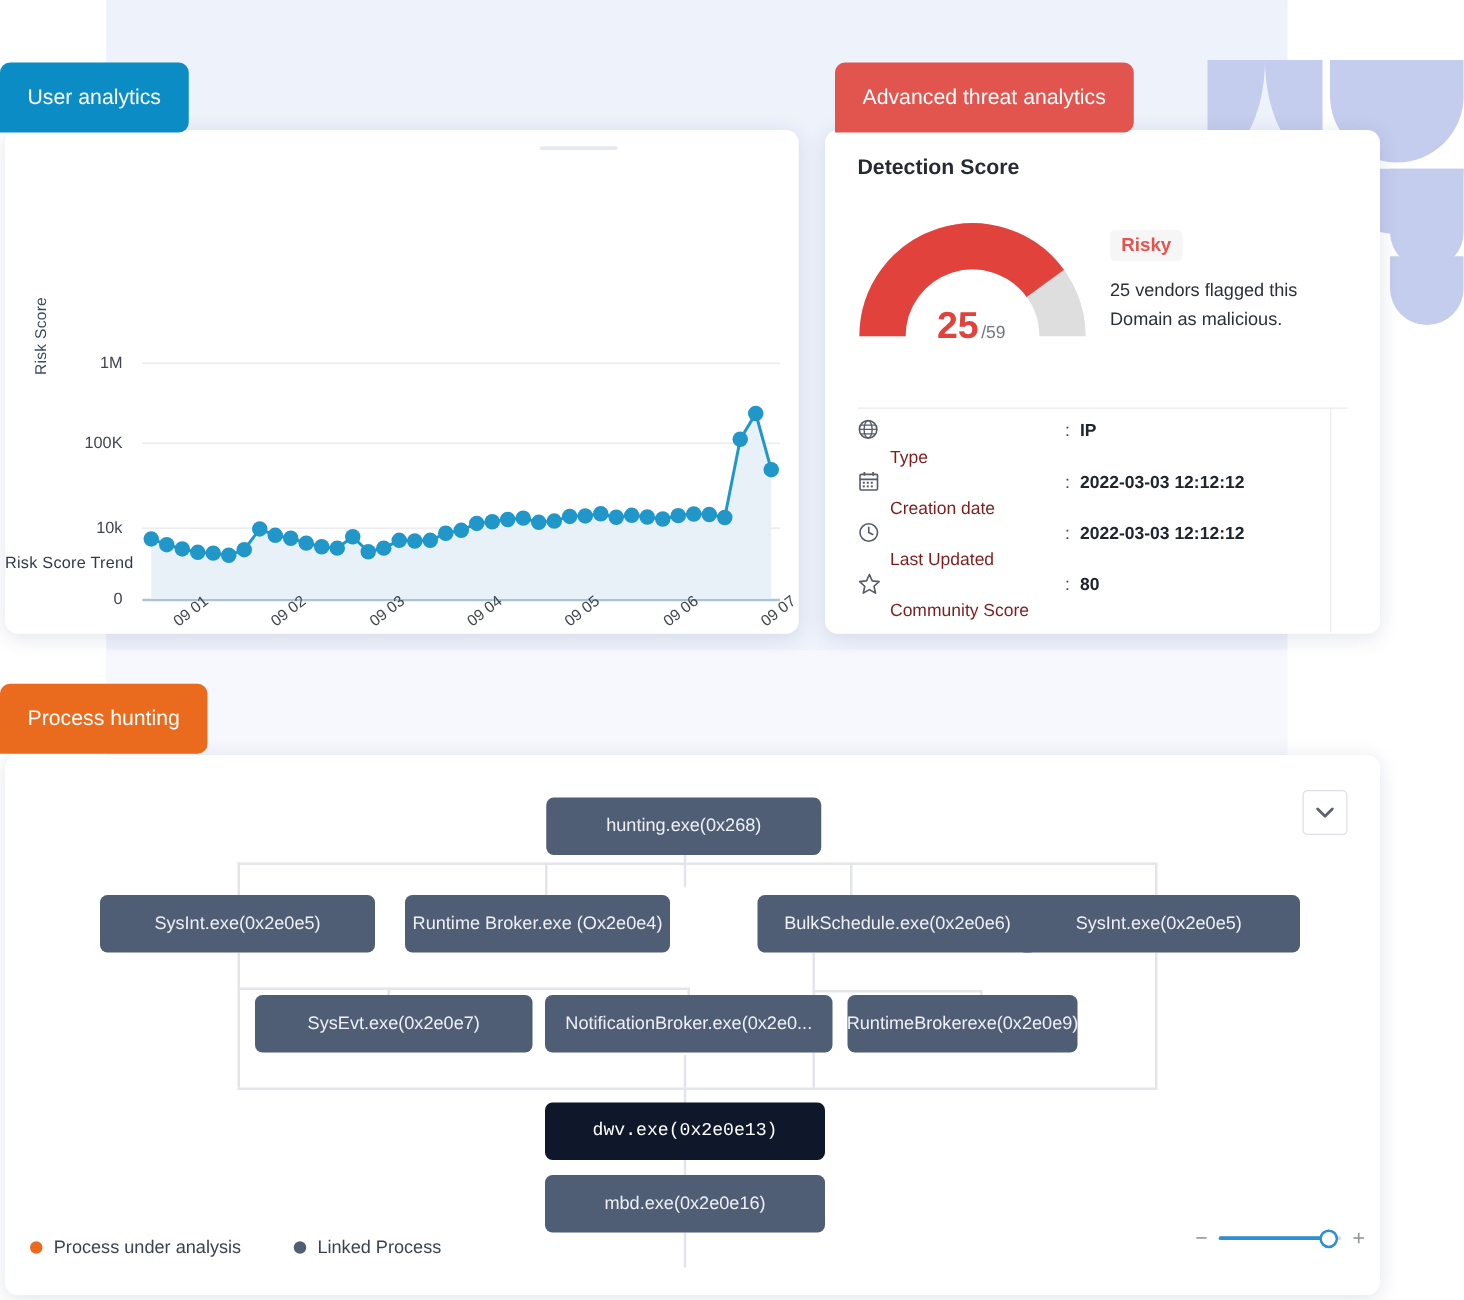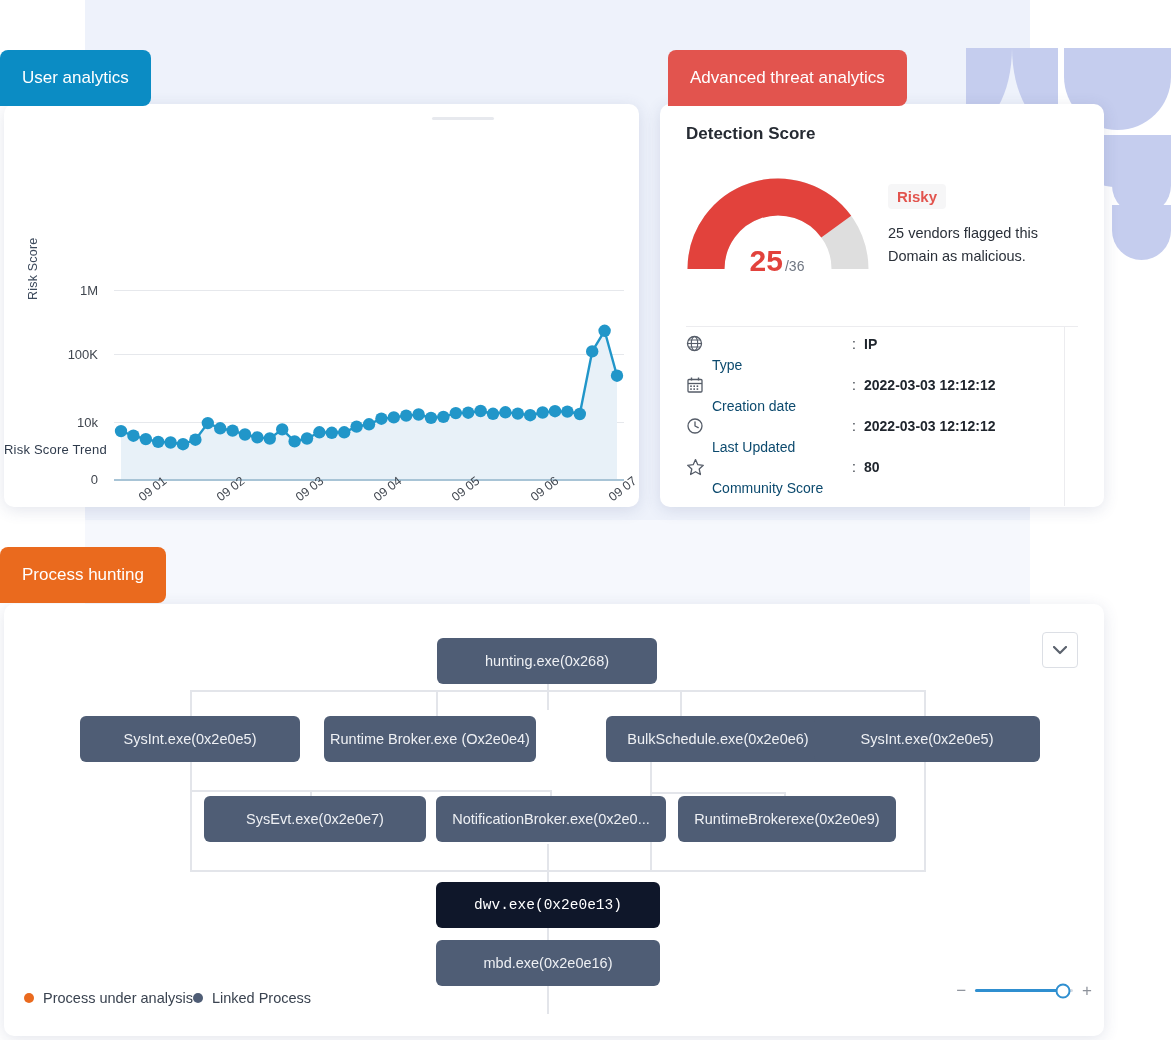--- a/index.html
+++ b/index.html
@@ -109,21 +109,21 @@
   }
   .detect-vdivider {
     position: absolute; left: 404px; top: 222px; width: 1px; height: 180px;
     background: #ececef;
   }
   .det-row {
     position: absolute; left: 26px; display: flex; align-items: center;
     height: 24px; font-size: 14px;
   }
   .det-ico { width: 26px; display: flex; align-items: center; color: #555c68; }
-  .det-key { width: 140px; color: #0c4a6e; margin-top: 41px; }
+  .det-key { width: 140px; color: #7f1d1d; margin-top: 41px; }
   .det-colon { width: 12px; color: #3b414a; }
   .det-val { color: #20262e; font-weight: bold; }
 
   
   #proc-card { left: 4px; top: 604px; width: 1100px; height: 432px; }
   .chev-btn {
     position: absolute; right: 26px; top: 28px;
     width: 36px; height: 36px; border: 1px solid #dcdfe5;
     border-radius: 4px; background: #fff;
     display: flex; align-items: center; justify-content: center;
@@ -132,21 +132,21 @@
     position: absolute; display: flex; align-items: center; justify-content: center;
     background: #4f5d75; color: #eef0f4;
     border-radius: 6px; font-size: 14.5px; height: 46px;
     white-space: nowrap; overflow: hidden;
   }
   .node.accent { background: #0f172a; color: #fff; font-family: Liberation Mono, monospace; }
   .connector { position: absolute; }
   .conn-v { width: 1.5px; background: #e3e5ea; }
   .conn-h { height: 1.5px; background: #e3e5ea; }
 
-  .legend { position: absolute; left: 20px; top: 386px; display: flex; align-items: center; }
+  .legend { position: absolute; left: 20px; top: 386px; display: flex; gap: 42px; align-items: center; }
   .legend-item { display: flex; align-items: center; gap: 9px; font-size: 14.5px; color: #3a4350; }
   .dot { width: 10px; height: 10px; border-radius: 50%; }
   .dot.orange { background: #ea6a1e; }
   .dot.slate  { background: #4f5d75; }
 
   .zoomctl { position: absolute; right: 12px; top: 378px; display: flex; align-items: center; gap: 9px; }
   .zc-sign { color: #8d929b; font-size: 17px; line-height: 1; }
   .zc-track { position: relative; width: 98px; height: 3px; background: #d7dbe2; border-radius: 2px; }
   .zc-fill { position: absolute; left: 0; top: 0; height: 3px; background: #2f8fd0; border-radius: 2px; }
   .zc-knob {
@@ -259,21 +259,21 @@
 
   <div class="card" id="detect-card">
     <div class="detect-title">Detection Score</div>
 
     <div class="gauge-box">
       <svg width="200" height="118" viewBox="0 0 200 118">
         <path d="M 22 103 A 72 72 0 0 1 166 103" fill="none" stroke="#dedede" stroke-width="37"></path>
         <path id="gauge-fill" d="M 22 103 A 72 72 0 0 1 152.25 60.68" fill="none" stroke="#e2423c" stroke-width="37"></path>
       </svg>
       <div class="gauge-num">
-        <span class="big">25</span><span class="den">/36</span>
+        <span class="big">25</span><span class="den">/59</span>
       </div>
     </div>
 
     <div class="risky-badge">Risky</div>
     <div class="vendor-text">25 vendors flagged this Domain as malicious.</div>
 
     <div class="detect-divider"></div>
     <div class="detect-vdivider"></div>
 
     <div id="detail-rows">
@@ -384,21 +384,21 @@
     <div class="node" style="left:810px; top:112px; width:226px;">
       <span>SysInt.exe(0x2e0e5)</span>
     </div>
 
     <div class="node" style="left:200px; top:192px; width:222px;">
       <span>SysEvt.exe(0x2e0e7)</span>
     </div>
     <div class="node" style="left:432px; top:192px; width:230px;">
       <span>NotificationBroker.exe(0x2e0...</span>
     </div>
-    <div class="node" style="left:674px; top:192px; width:218px;">
+    <div class="node" style="left:674px; top:192px; width:184px;">
       <span>RuntimeBrokerexe(0x2e0e9)</span>
     </div>
 
     <div class="node accent" style="left:432px; top:278px; width:224px;">
       <span>dwv.exe(0x2e0e13)</span>
     </div>
     <div class="node" style="left:432px; top:336px; width:224px;">
       <span>mbd.exe(0x2e0e16)</span>
     </div>
 

